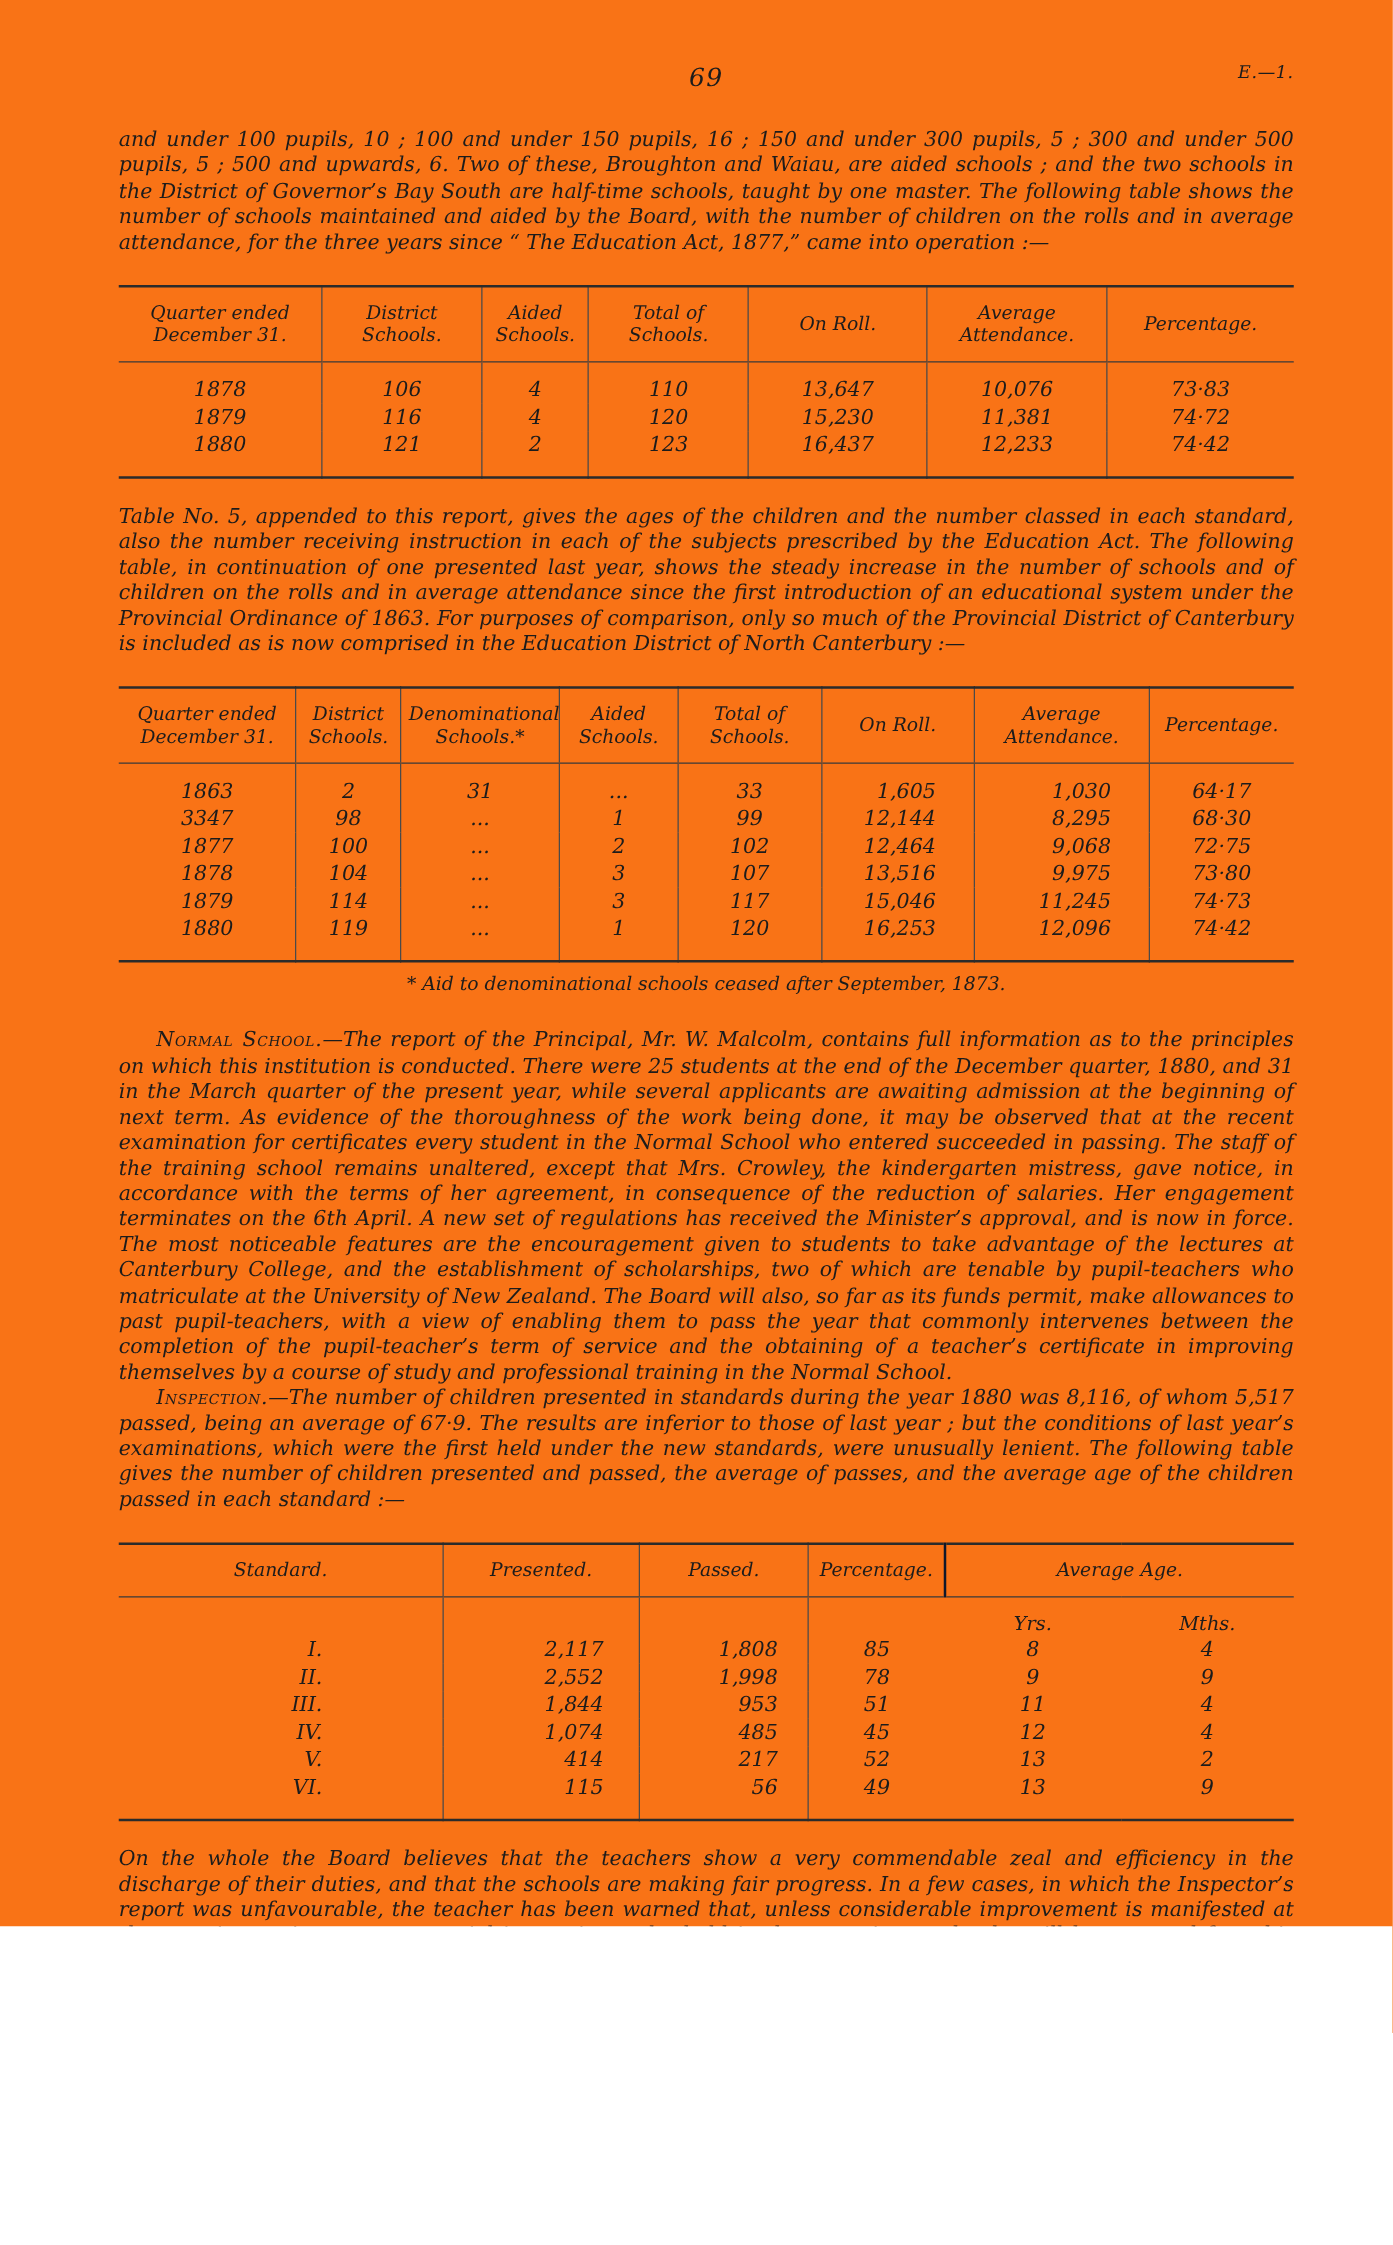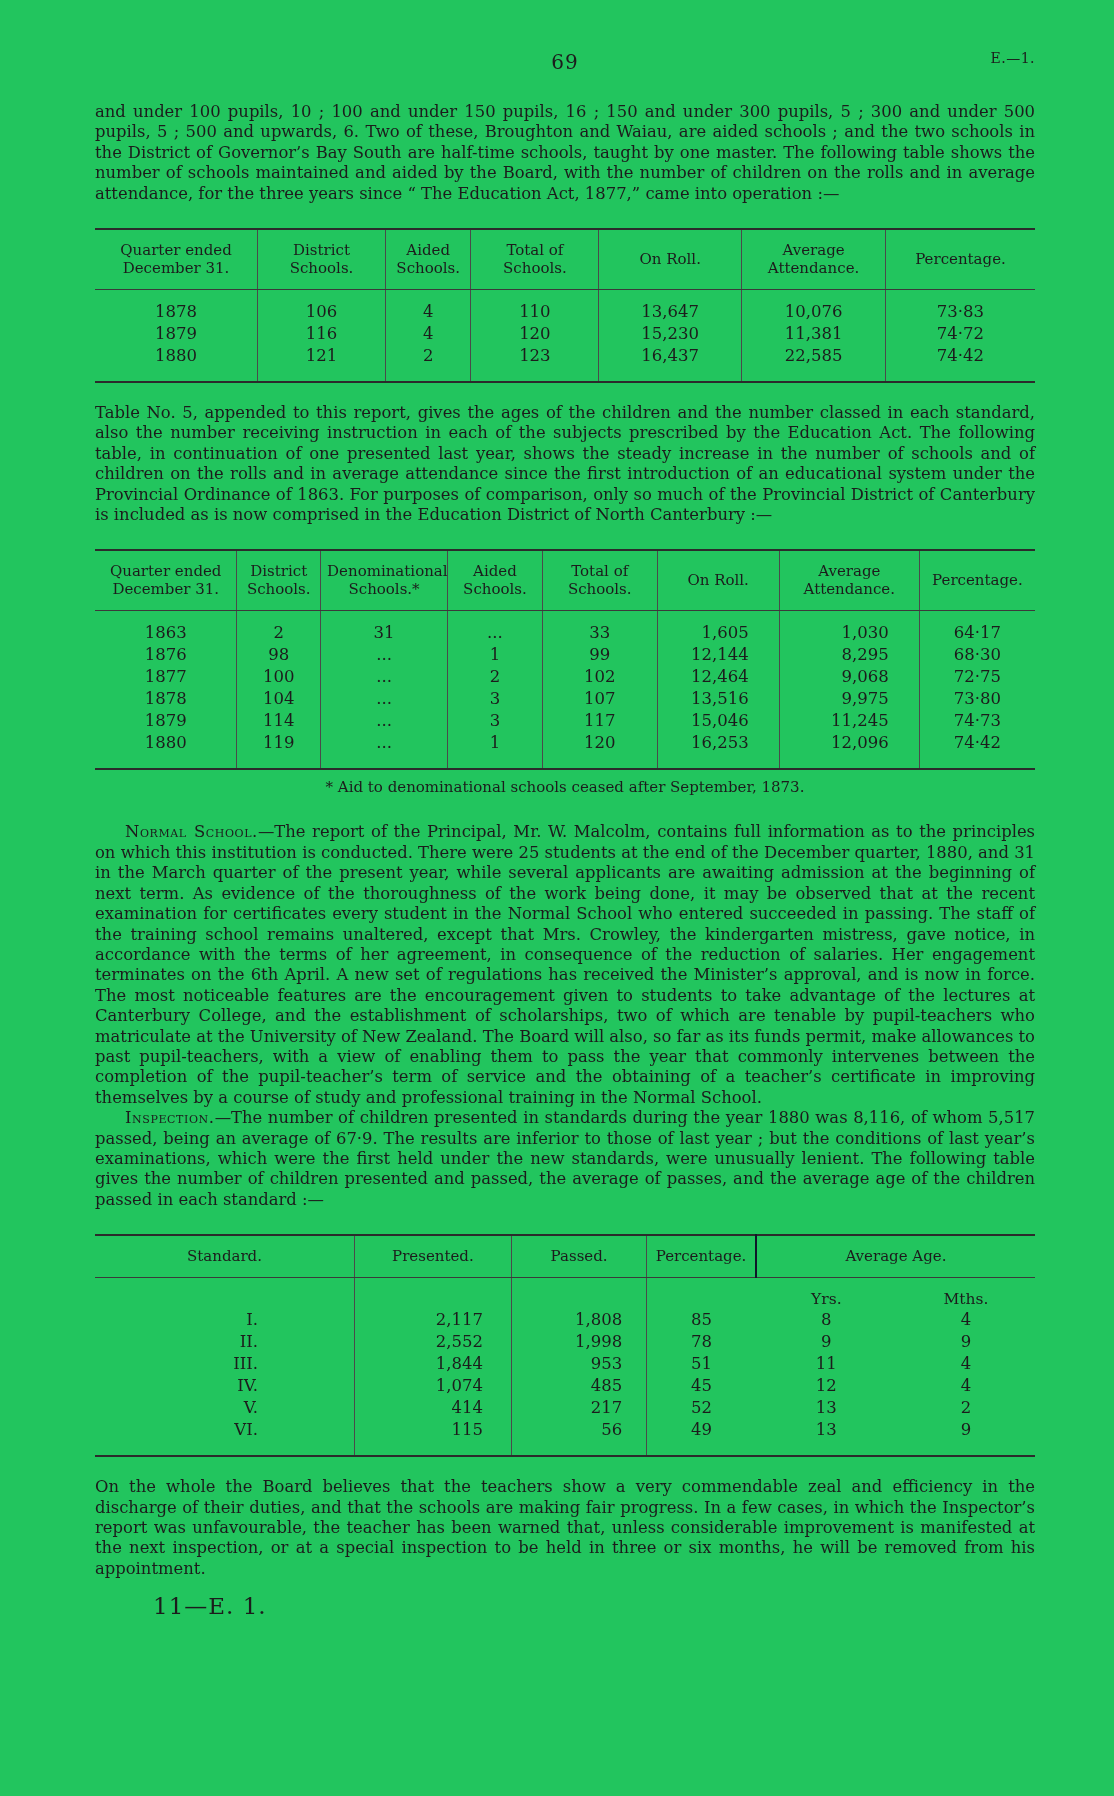--- a/index.html
+++ b/index.html
@@ -5,25 +5,26 @@
   html, body { margin: 0; padding: 0; }
   body {
     width: 1114px; height: 1796px;
     background: #ffffff;
     font-family: "DejaVu Serif", "Liberation Serif", serif;
     color: #1c1c1c;
     -webkit-font-smoothing: antialiased;
   }
   .sheet {
     position: relative;
-    width: 1114px; height: 1796px;
-    background: #22c55e;
+    width: 1114px; height: 1541px;
+    background: #f97316;
     box-sizing: border-box;
     padding: 50px 79px 0 95px;
     overflow: hidden;
+    font-style: italic;
   }
   
   .running-head {
     position: relative;
     height: 28px;
     margin-bottom: 24px;
   }
   .page-number {
     position: absolute;
     left: 0; right: 0;
@@ -166,21 +167,21 @@
             <td>15,230</td>
             <td>11,381</td>
             <td>74·72</td>
           </tr>
           <tr>
             <td>1880</td>
             <td>121</td>
             <td>2</td>
             <td>123</td>
             <td>16,437</td>
-            <td>22,585</td>
+            <td>12,233</td>
             <td>74·42</td>
           </tr>
         </tbody>
     </table>
   </div>
 
   <p class="body-text">Table No. 5, appended to this report, gives the ages of the children and the number classed in each standard, also the number receiving instruction in each of the subjects prescribed by the Education Act.  The following table, in continuation of one presented last year, shows the steady increase in the number of schools and of children on the rolls and in average attendance since the first introduction of an educational system under the Provincial Ordinance of 1863.  For purposes of comparison, only so much of the Provincial District of Canterbury is included as is now comprised in the Education District of North Canterbury :—</p>
 
   <div class="tbl-wrap-2">
     <table class="report-table t2">
@@ -211,21 +212,21 @@
             <td>1863</td>
             <td>2</td>
             <td>31</td>
             <td>...</td>
             <td>33</td>
             <td>1,605</td>
             <td>1,030</td>
             <td>64·17</td>
           </tr>
           <tr>
-            <td>1876</td>
+            <td>3347</td>
             <td>98</td>
             <td>...</td>
             <td>1</td>
             <td>99</td>
             <td>12,144</td>
             <td>8,295</td>
             <td>68·30</td>
           </tr>
           <tr>
             <td>1877</td>

